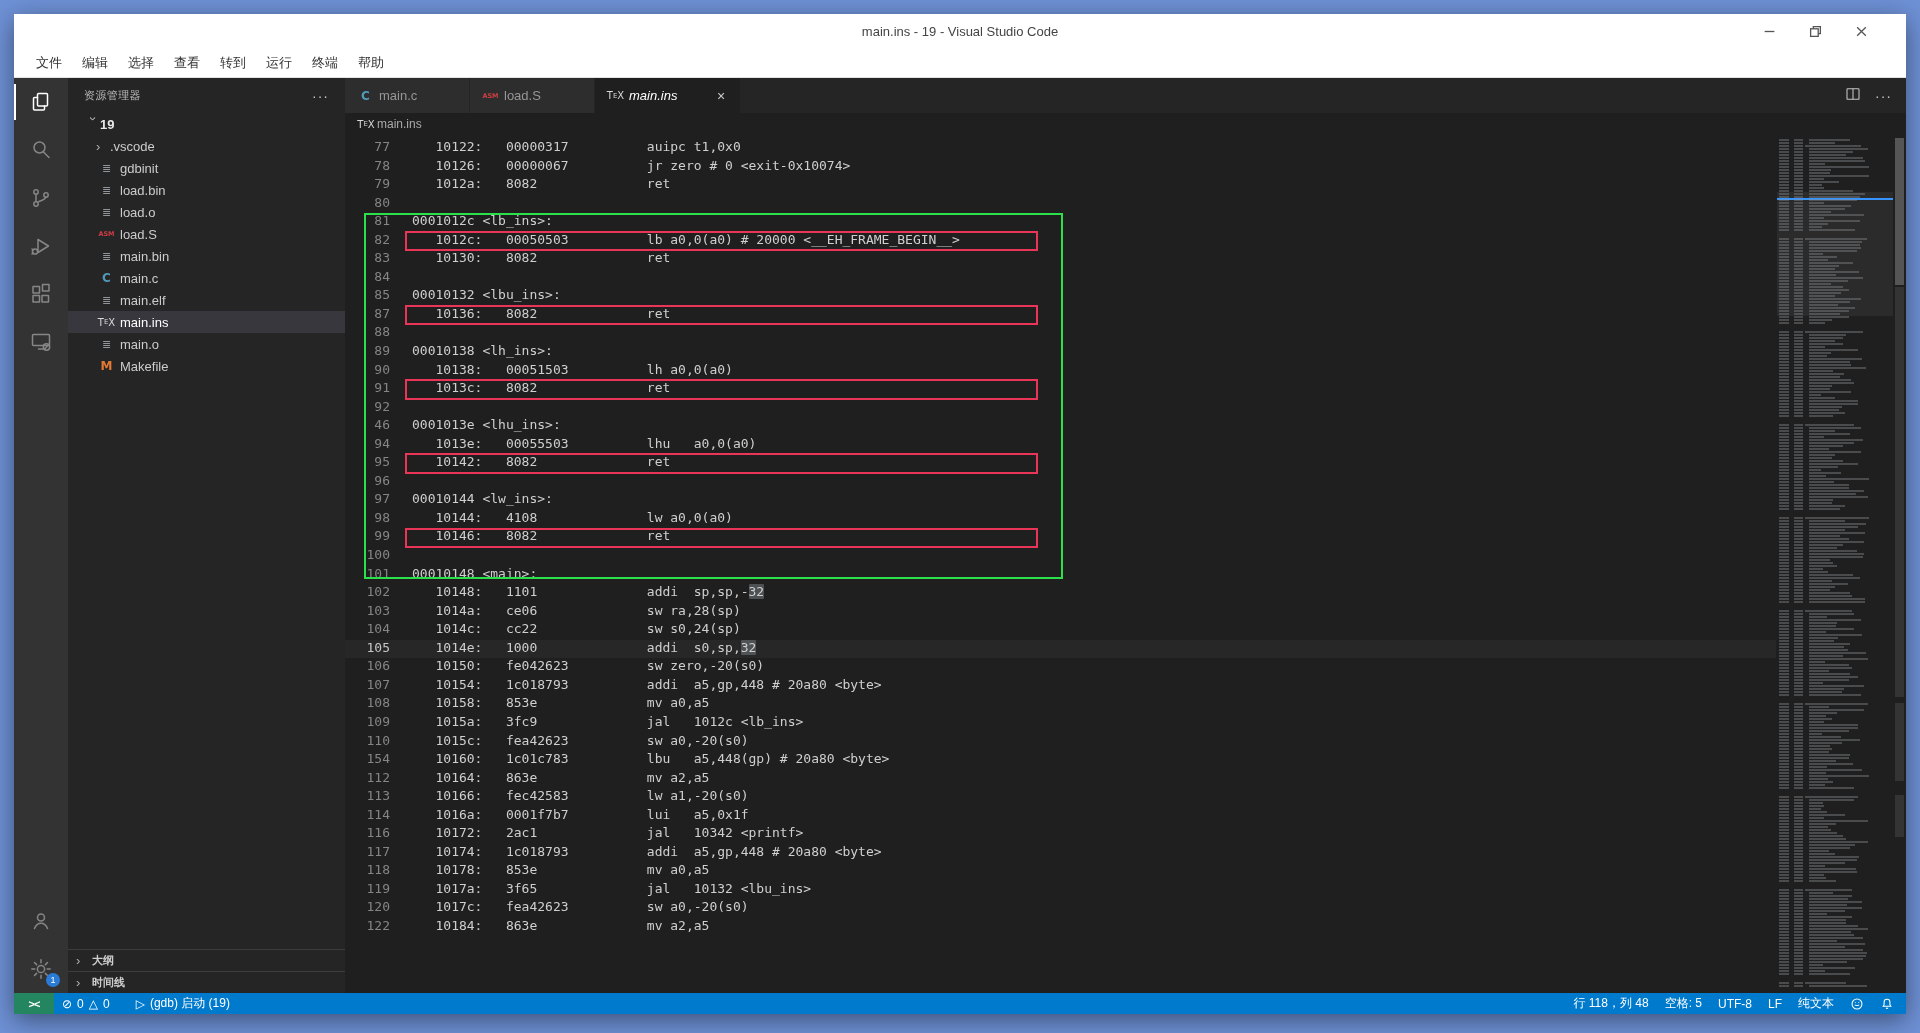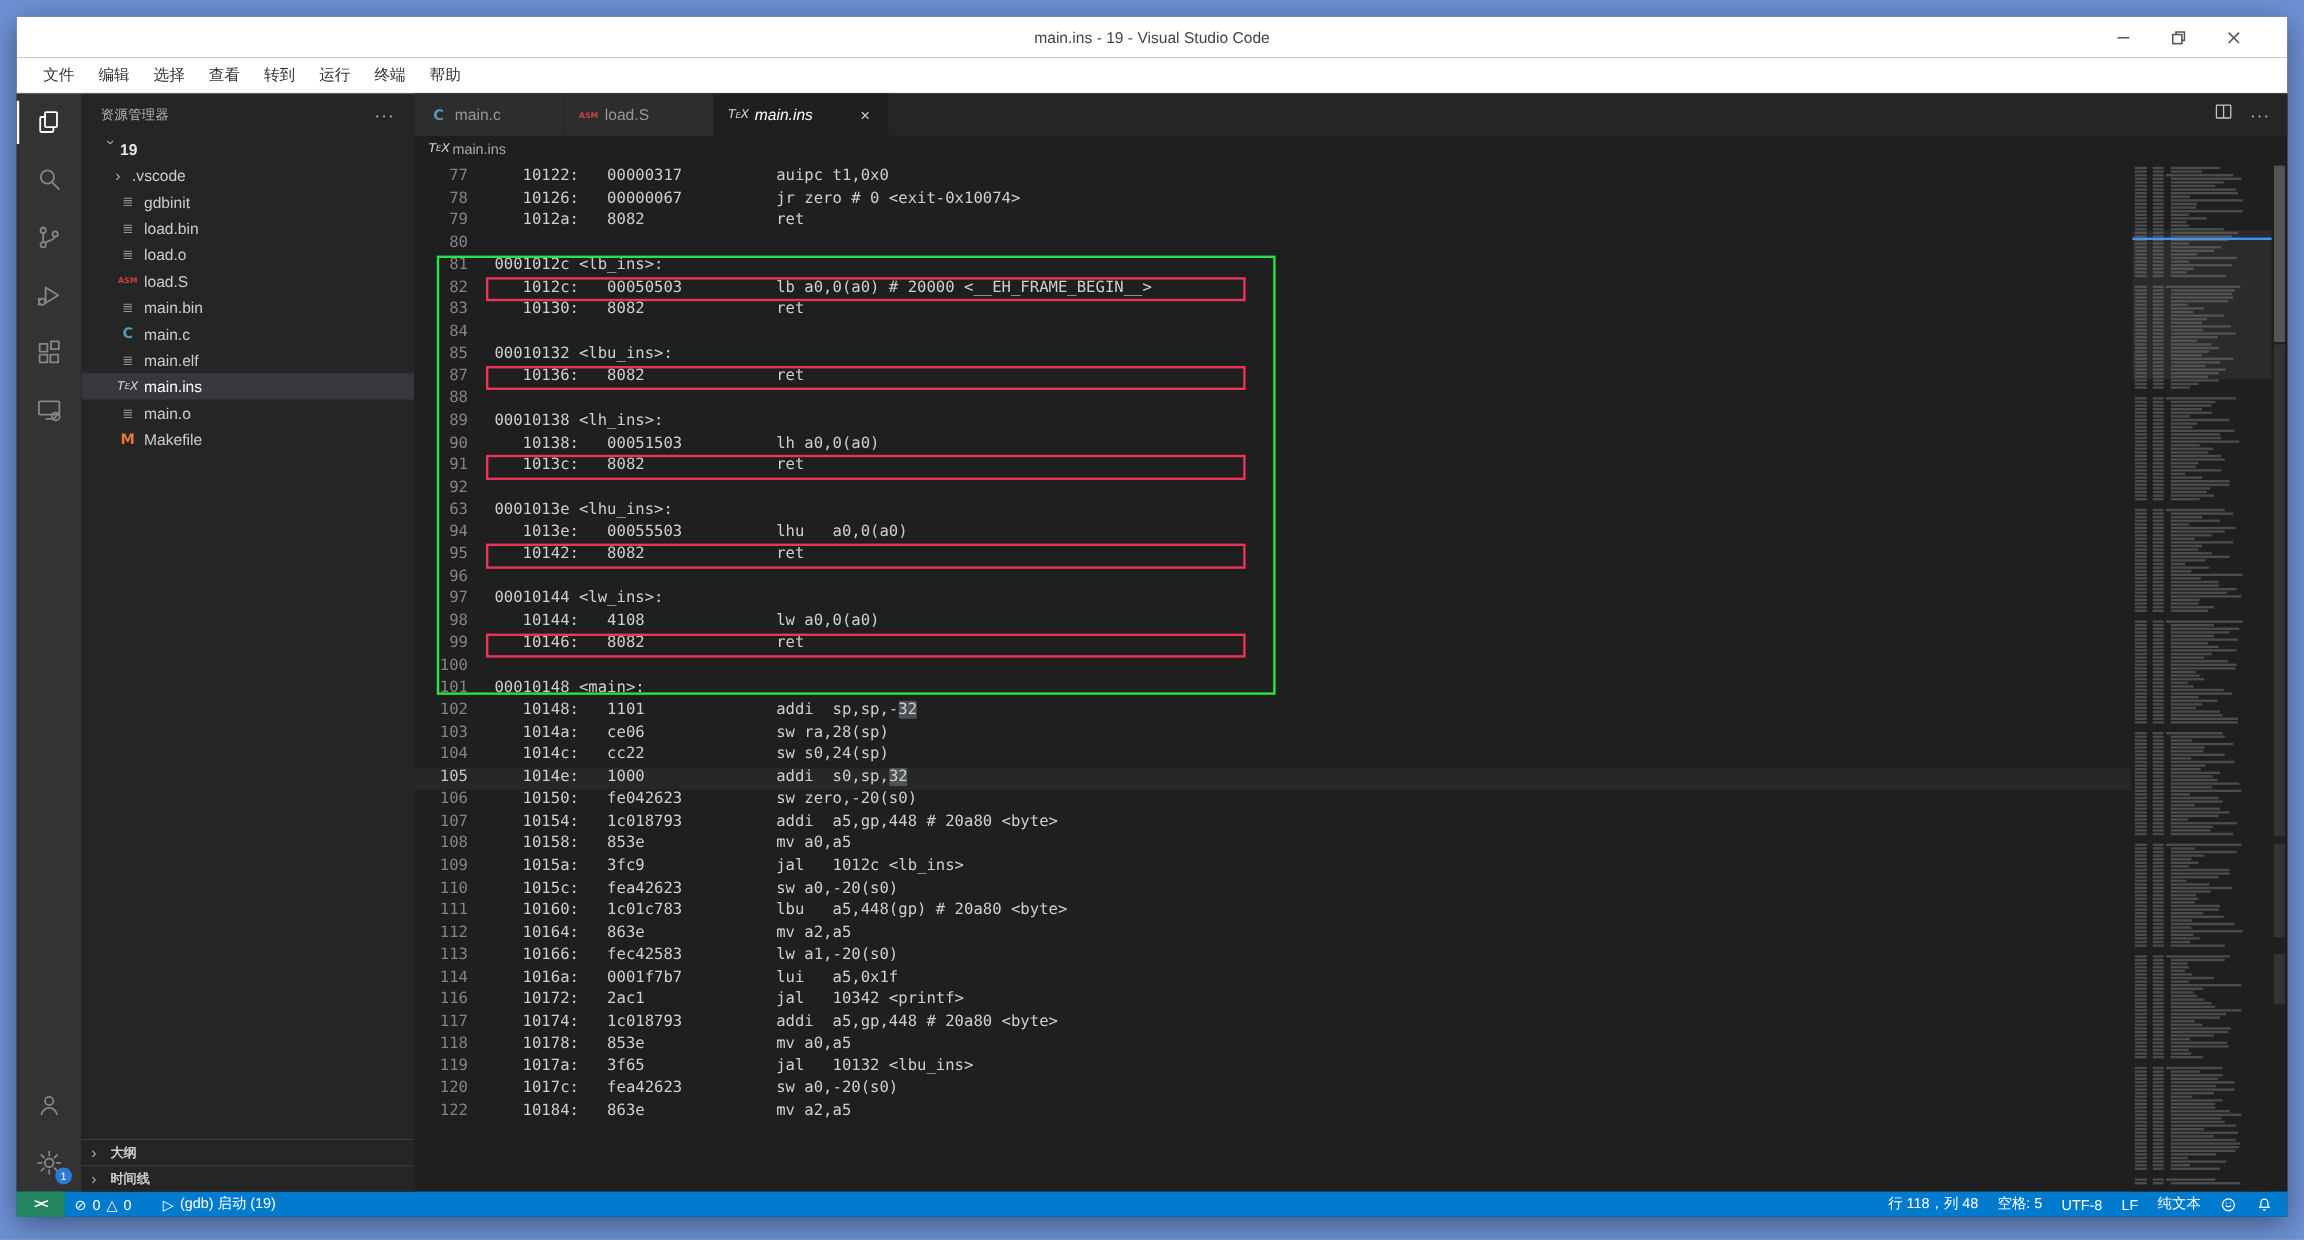--- a/index.html
+++ b/index.html
@@ -37,21 +37,21 @@
   .tree { flex:1; overflow:hidden; font-size:13px; }
   .tree-row { height:22px; display:flex; align-items:center; padding-left:30px; cursor:pointer; white-space:nowrap; }
   .tree-row.root { padding-left:18px; font-weight:700; color:#e8e8e8; }
   .tree-row.selected { background:#37373d; color:#ffffff; }
   .chev { display:inline-block; width:14px; color:#b0b0b0; font-size:13px; font-weight:400; }
   .chev.exp { transform:rotate(90deg); margin-top:-2px; }
   .fi { display:inline-flex; width:17px; justify-content:center; align-items:center; margin-right:5px; flex:none; font-style:normal; font-family:"DejaVu Sans",sans-serif; }
   .fi-file { color:#90959a; font-size:11px; }
   .fi-asm  { color:#cc3e44; font-size:6.5px; font-weight:700; }
   .fi-c    { color:#519aba; font-weight:700; font-size:12px; }
-  .fi-tex  { color:#d8d8d8; font-size:10px; font-style:italic; }
+  .fi-tex  { color:#d8d8d8; font-size:10px; }
   .fi-tex .texE { font-size:7px; vertical-align:-2px; }
   .fi-make { color:#e37933; font-weight:700; font-size:12px; }
   .sidebar-panels { flex:none; }
   .panel-row { height:22px; border-top:1px solid #3c3c3c; display:flex; align-items:center; padding-left:8px; font-size:11px; font-weight:700; color:#cccccc; cursor:pointer; }
   .panel-row .chev { margin-right:2px; }
 
   
   .editor-group { flex:1; display:flex; flex-direction:column; min-width:0; background:#1f1f1f; }
   .tabbar { height:35px; background:#252526; display:flex; flex:none; align-items:stretch; }
   .tab { display:flex; align-items:center; padding:0 10px 0 12px; font-size:13px; color:#969696; background:#2d2d2d; border-right:1px solid #252526; cursor:pointer; }
@@ -299,39 +299,39 @@
               <div class="code-line"><span class="ln">82</span><span class="ctext">   1012c:   00050503          lb a0,0(a0) # 20000 &lt;__EH_FRAME_BEGIN__&gt;</span></div>
               <div class="code-line"><span class="ln">83</span><span class="ctext">   10130:   8082              ret</span></div>
               <div class="code-line"><span class="ln">84</span><span class="ctext"></span></div>
               <div class="code-line"><span class="ln">85</span><span class="ctext">00010132 &lt;lbu_ins&gt;:</span></div>
               <div class="code-line"><span class="ln">87</span><span class="ctext">   10136:   8082              ret</span></div>
               <div class="code-line"><span class="ln">88</span><span class="ctext"></span></div>
               <div class="code-line"><span class="ln">89</span><span class="ctext">00010138 &lt;lh_ins&gt;:</span></div>
               <div class="code-line"><span class="ln">90</span><span class="ctext">   10138:   00051503          lh a0,0(a0)</span></div>
               <div class="code-line"><span class="ln">91</span><span class="ctext">   1013c:   8082              ret</span></div>
               <div class="code-line"><span class="ln">92</span><span class="ctext"></span></div>
-              <div class="code-line"><span class="ln">63</span><span class="ctext">0001013e &lt;lhu_ins&gt;:</span></div>
+              <div class="code-line"><span class="ln">46</span><span class="ctext">0001013e &lt;lhu_ins&gt;:</span></div>
               <div class="code-line"><span class="ln">94</span><span class="ctext">   1013e:   00055503          lhu   a0,0(a0)</span></div>
               <div class="code-line"><span class="ln">95</span><span class="ctext">   10142:   8082              ret</span></div>
               <div class="code-line"><span class="ln">96</span><span class="ctext"></span></div>
               <div class="code-line"><span class="ln">97</span><span class="ctext">00010144 &lt;lw_ins&gt;:</span></div>
               <div class="code-line"><span class="ln">98</span><span class="ctext">   10144:   4108              lw a0,0(a0)</span></div>
               <div class="code-line"><span class="ln">99</span><span class="ctext">   10146:   8082              ret</span></div>
               <div class="code-line"><span class="ln">100</span><span class="ctext"></span></div>
               <div class="code-line"><span class="ln">101</span><span class="ctext">00010148 &lt;main&gt;:</span></div>
               <div class="code-line"><span class="ln">102</span><span class="ctext">   10148:   1101              addi  sp,sp,-<span class="hl-word">32</span></span></div>
               <div class="code-line"><span class="ln">103</span><span class="ctext">   1014a:   ce06              sw ra,28(sp)</span></div>
               <div class="code-line"><span class="ln">104</span><span class="ctext">   1014c:   cc22              sw s0,24(sp)</span></div>
               <div class="code-line current"><span class="ln">105</span><span class="ctext">   1014e:   1000              addi  s0,sp,<span class="hl-word">32</span></span></div>
               <div class="code-line"><span class="ln">106</span><span class="ctext">   10150:   fe042623          sw zero,-20(s0)</span></div>
               <div class="code-line"><span class="ln">107</span><span class="ctext">   10154:   1c018793          addi  a5,gp,448 # 20a80 &lt;byte&gt;</span></div>
               <div class="code-line"><span class="ln">108</span><span class="ctext">   10158:   853e              mv a0,a5</span></div>
               <div class="code-line"><span class="ln">109</span><span class="ctext">   1015a:   3fc9              jal   1012c &lt;lb_ins&gt;</span></div>
               <div class="code-line"><span class="ln">110</span><span class="ctext">   1015c:   fea42623          sw a0,-20(s0)</span></div>
-              <div class="code-line"><span class="ln">111</span><span class="ctext">   10160:   1c01c783          lbu   a5,448(gp) # 20a80 &lt;byte&gt;</span></div>
+              <div class="code-line"><span class="ln">154</span><span class="ctext">   10160:   1c01c783          lbu   a5,448(gp) # 20a80 &lt;byte&gt;</span></div>
               <div class="code-line"><span class="ln">112</span><span class="ctext">   10164:   863e              mv a2,a5</span></div>
               <div class="code-line"><span class="ln">113</span><span class="ctext">   10166:   fec42583          lw a1,-20(s0)</span></div>
               <div class="code-line"><span class="ln">114</span><span class="ctext">   1016a:   0001f7b7          lui   a5,0x1f</span></div>
               <div class="code-line"><span class="ln">116</span><span class="ctext">   10172:   2ac1              jal   10342 &lt;printf&gt;</span></div>
               <div class="code-line"><span class="ln">117</span><span class="ctext">   10174:   1c018793          addi  a5,gp,448 # 20a80 &lt;byte&gt;</span></div>
               <div class="code-line"><span class="ln">118</span><span class="ctext">   10178:   853e              mv a0,a5</span></div>
               <div class="code-line"><span class="ln">119</span><span class="ctext">   1017a:   3f65              jal   10132 &lt;lbu_ins&gt;</span></div>
               <div class="code-line"><span class="ln">120</span><span class="ctext">   1017c:   fea42623          sw a0,-20(s0)</span></div>
               <div class="code-line"><span class="ln">122</span><span class="ctext">   10184:   863e              mv a2,a5</span></div>
             </div>

